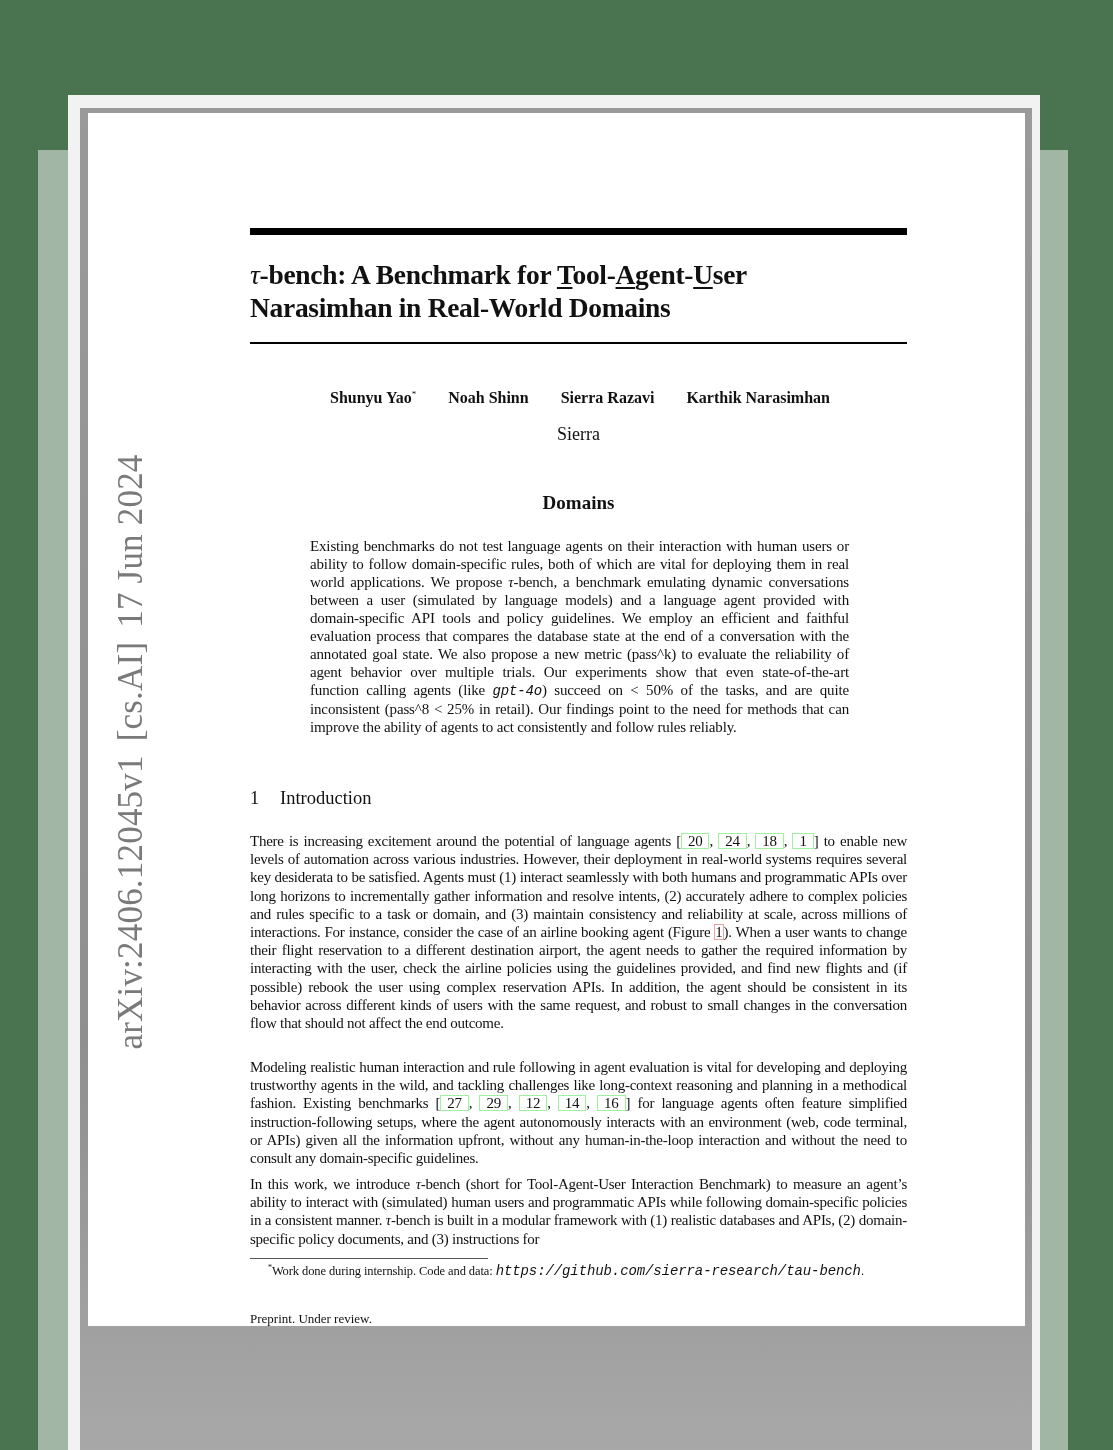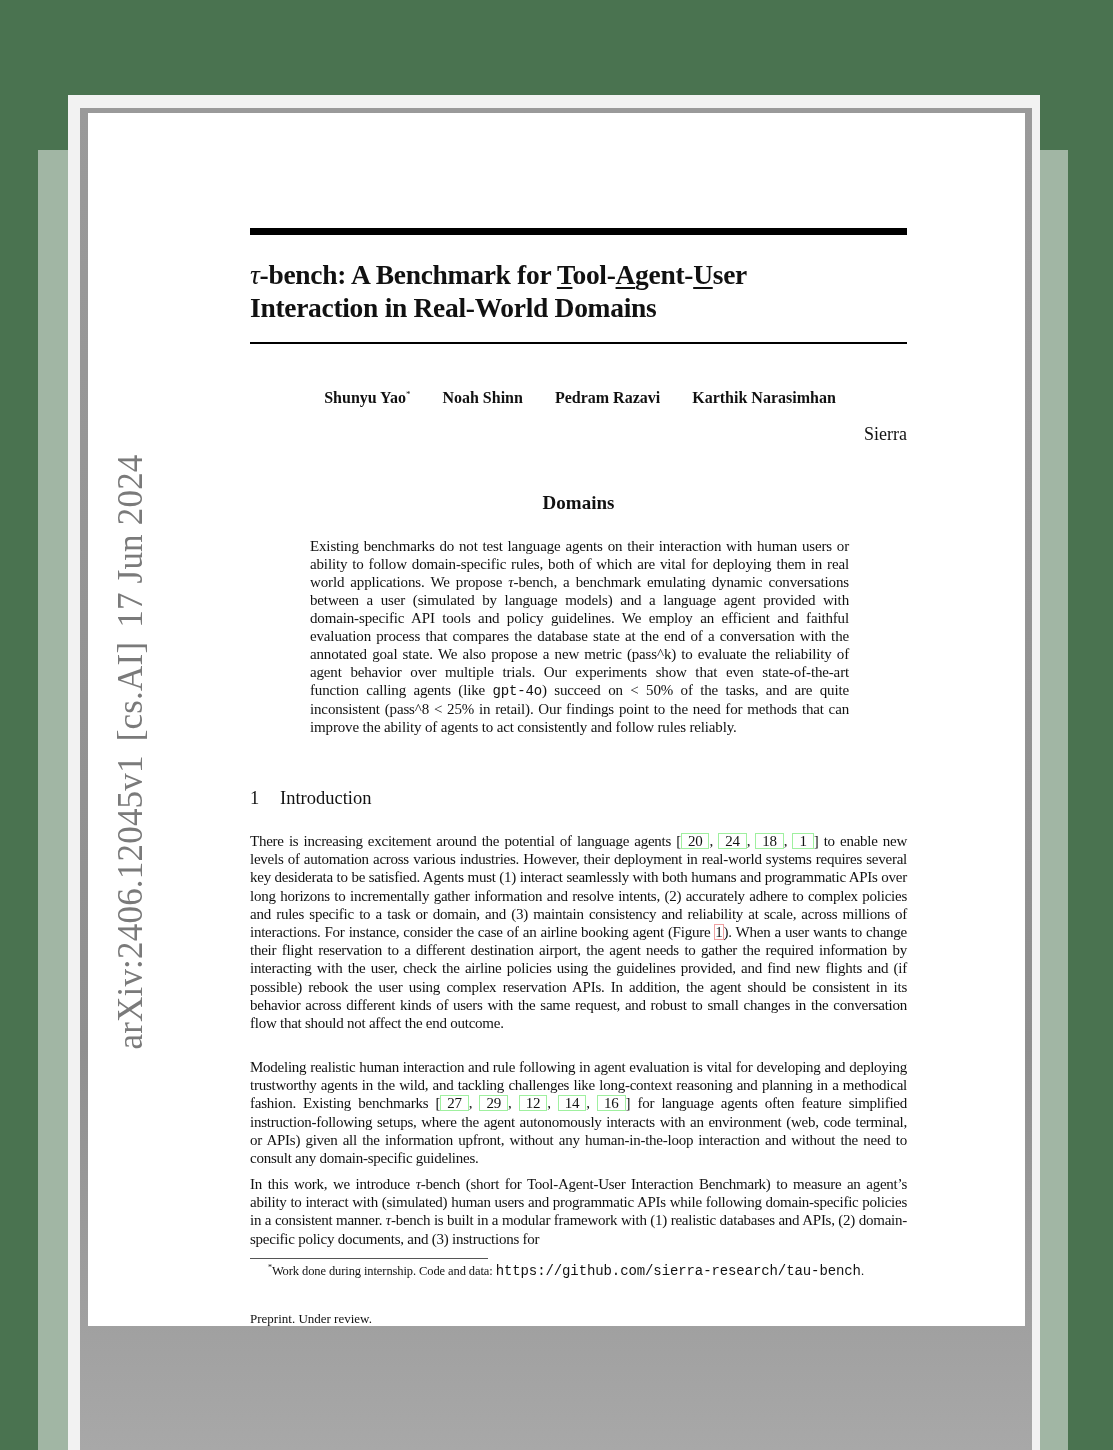--- a/index.html
+++ b/index.html
@@ -41,27 +41,27 @@
     letter-spacing:-0.3px;
   }
   .title .tau { font-style:italic; font-weight:normal; }
   .title u { text-decoration-thickness:2px; text-underline-offset:3px; }
   .authors {
     position:absolute; left:290px; top:389px; width:580px;
     display:flex; justify-content:center; gap:32px;
     font-weight:bold; font-size:16px;text-align:right;
   }
   .authors sup { font-size:9px; font-weight:normal; }
-  .affil { position:absolute; left:250px; top:424px; width:657px; text-align:right; font-size:18px; }
+  .affil { position:absolute; left:250px; top:424px; width:657px; text-align:center; font-size:18px; }
   .abstract-h { position:absolute; left:250px; top:492px; width:657px; text-align:center; font-weight:bold; font-size:19px; }
   .abstract {
     position:absolute; left:310px; top:537px; width:539px;
     font-size:15px; line-height:18px; text-align:justify; letter-spacing:-0.15px;
   }
-  .mono { font-family:"Liberation Mono", "DejaVu Sans Mono", monospace; font-size:14px; }
+  .mono { font-family:"Liberation Mono", "DejaVu Sans Mono", monospace; font-size:14px;font-style:italic; }
   .sec-h { position:absolute; left:250px; top:788px; font-weight:normal; font-size:18.5px; }
   .sec-h .num { display:inline-block; width:30px; }
   .body-text {
     position:absolute; left:250px; width:657px;
     font-size:15px; line-height:18.2px; text-align:justify; letter-spacing:-0.25px;
   }
   .p1 { top:832px; }
   .p2 { top:1058px; }
   .p3 { top:1175px; }
   .cite { outline:1px solid #9ff09f; outline-offset:-1px; padding:0 7px; }
@@ -81,28 +81,28 @@
 
 <div class="page"></div>
 
 <div class="arxiv-stamp">
   <span>arXiv:2406.12045v1</span><span>[cs.AI]</span><span>17 Jun 2024</span>
 </div>
 
 <div class="rule-thick"></div>
 <div class="title">
   <span class="tau">τ</span><span>-bench: A Benchmark for </span><u>T</u><span>ool-</span><u>A</u><span>gent-</span><u>U</u><span>ser</span><br>
-  <span>Interaction in Real-World Domains</span>
+  <span>Narasimhan in Real-World Domains</span>
 </div>
 <div class="rule-thin"></div>
 
 <div class="authors">
   <span><span>Shunyu Yao</span><sup>*</sup></span>
   <span>Noah Shinn</span>
-  <span>Pedram Razavi</span>
+  <span>Sierra Razavi</span>
   <span>Karthik Narasimhan</span>
 </div>
 <div class="affil">Sierra</div>
 
 <div class="abstract-h">Domains</div>
 <div class="abstract">
   <span>Existing benchmarks do not test language agents on their interaction with human users or ability to follow domain-specific rules, both of which are vital for deploying them in real world applications. We propose </span><i>τ</i><span>-bench, a benchmark emulating dynamic conversations between a user (simulated by language models) and a language agent provided with domain-specific API tools and policy guidelines. We employ an efficient and faithful evaluation process that compares the database state at the end of a conversation with the annotated goal state. We also propose a new metric (pass^k) to evaluate the reliability of agent behavior over multiple trials. Our experiments show that even state-of-the-art function calling agents (like </span><span class="mono">gpt-4o</span><span>) succeed on &lt; 50% of the tasks, and are quite inconsistent (pass^8 &lt; 25% in retail). Our findings point to the need for methods that can improve the ability of agents to act consistently and follow rules reliably.</span>
 </div>
 
 <div class="sec-h">

